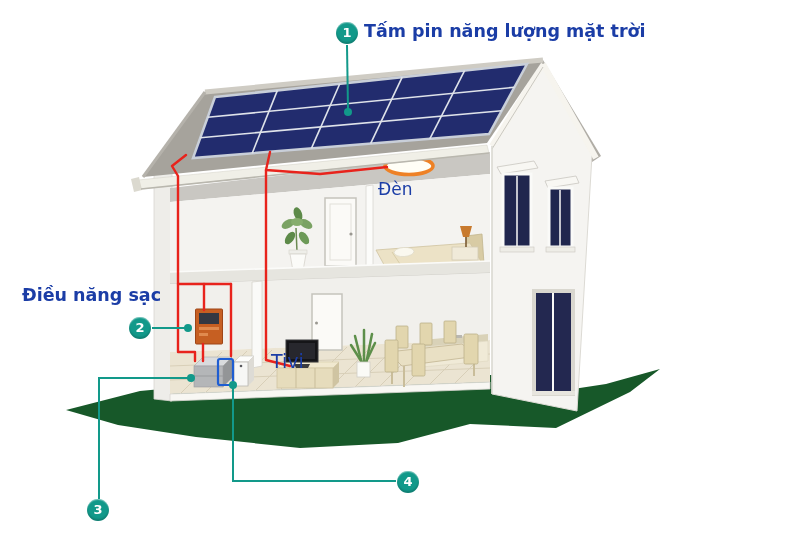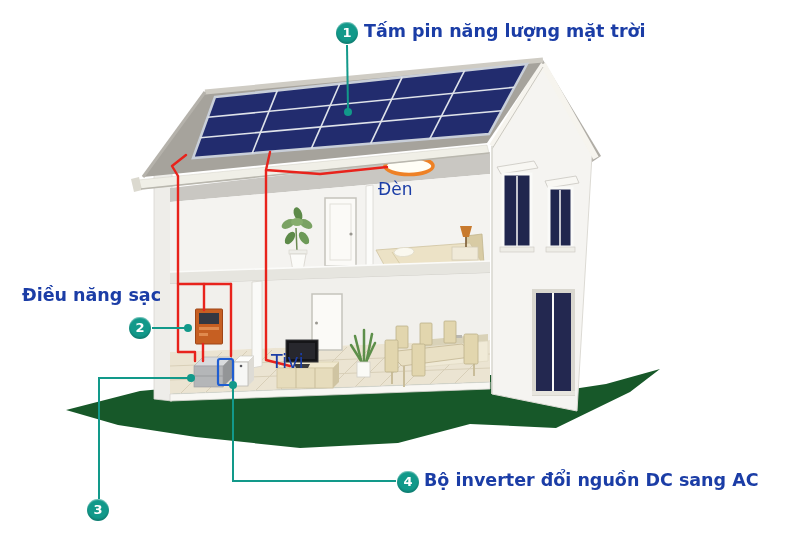--- a/index.html
+++ b/index.html
@@ -255,18 +255,17 @@
 
   <div class="callout-badge" style="left:336px;top:22px;">1</div>
   <div class="callout-text" style="left:364px;top:21px;">Tấm pin năng lượng mặt trời</div>
 
   <div class="callout-text" style="left:22px;top:285px;">Điều năng sạc</div>
   <div class="callout-badge" style="left:129px;top:317px;">2</div>
 
   <div class="callout-badge" style="left:87px;top:499px;">3</div>
 
   <div class="callout-badge" style="left:397px;top:471px;">4</div>
-  <div class="callout-text" style="left:424px;top:470px;">Bộ inverter đổi nguồn DC sang AC</div>
 
   <div class="room-label" style="left:378px;top:179px;font-size:17px;">Đèn</div>
   <div class="room-label" style="left:271px;top:318px;font-size:19px;margin-top:32px;">Tivi</div>
 
 </div>
 
 </body></html>

